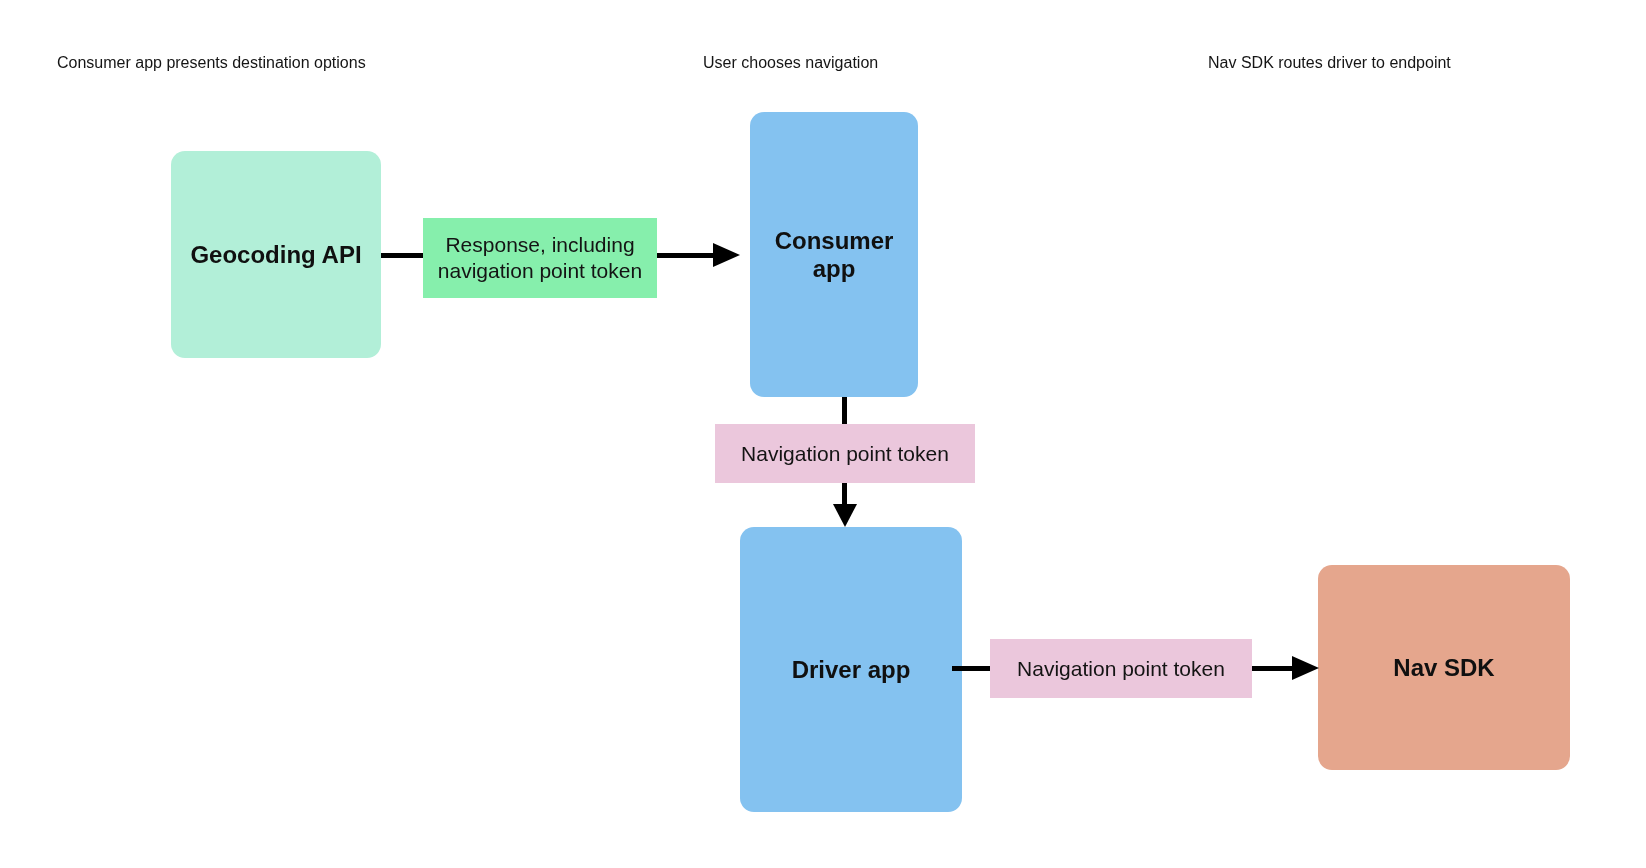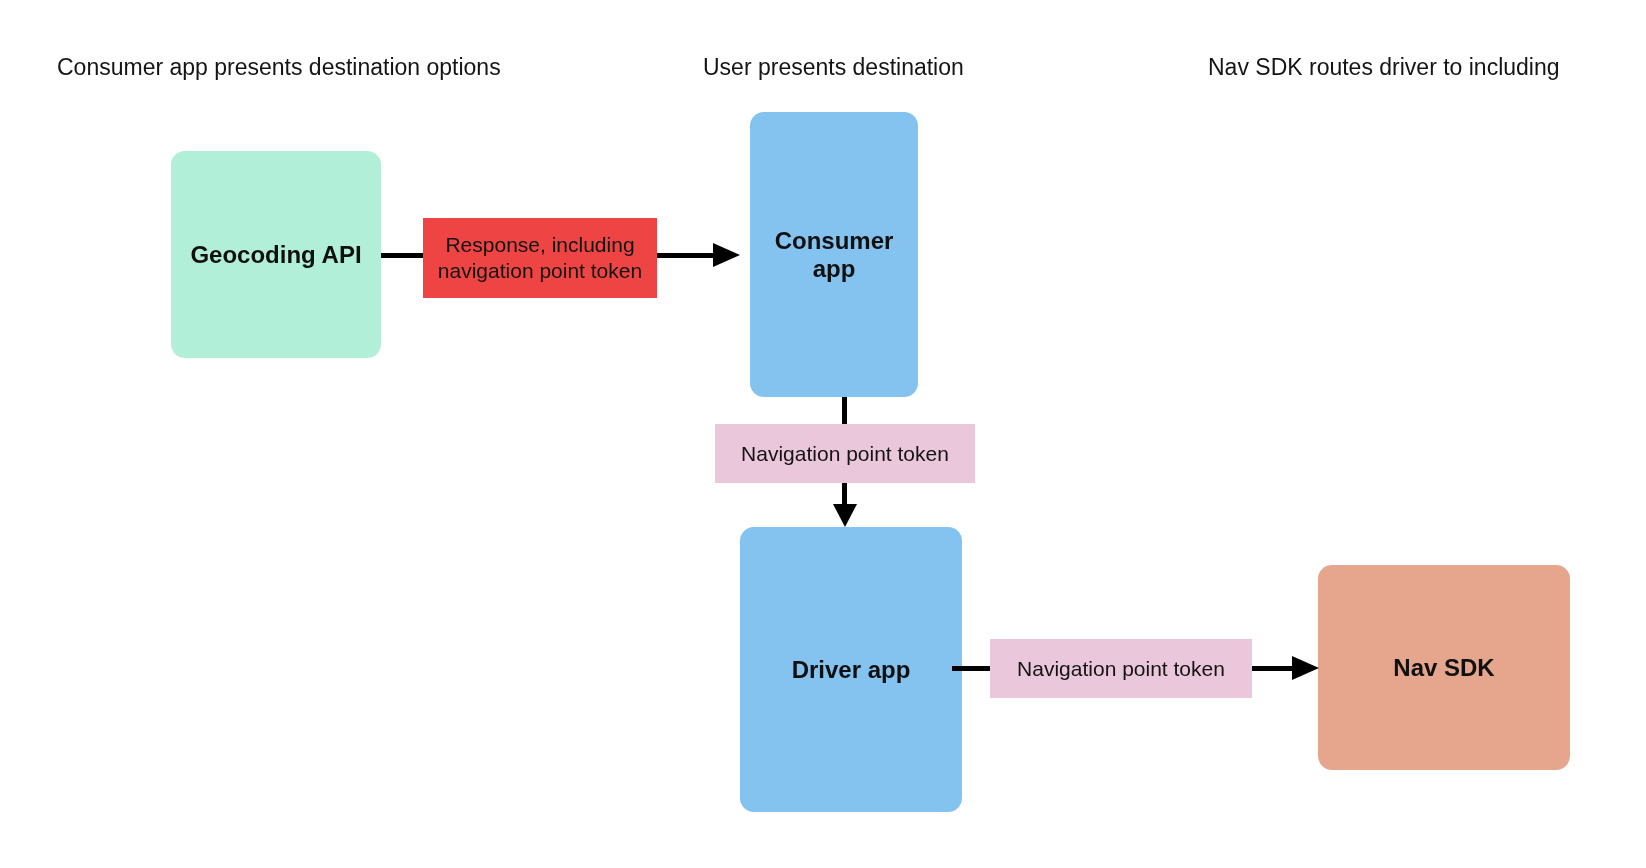--- a/index.html
+++ b/index.html
@@ -12,21 +12,21 @@
   .canvas {
     position: relative;
     width: 1646px;
     height: 868px;
     background: #ffffff;
     overflow: hidden;
   }
   .phase-header {
     position: absolute;
     top: 54px;
-    font-size: 23px;
+    font-size: 16px;
     font-weight: 400;
     color: #151515;
     white-space: nowrap;
   }
   .phase-1 { left: 57px; }
   .phase-2 { left: 703px; }
   .phase-3 { left: 1208px; }
 
   .node {
     position: absolute;
@@ -97,34 +97,34 @@
   .e3-seg1 { left: 952px; top: 666px; width: 39px; }
   .e3-seg2 { left: 1252px; top: 666px; width: 41px; }
   .e3-head { left: 1292px; top: 656px; }
 </style>
 </head>
 <body>
 
 <div class="canvas">
 
   <div class="phase-header phase-1">Consumer app presents destination options</div>
-  <div class="phase-header phase-2">User presents destination</div>
-  <div class="phase-header phase-3">Nav SDK routes driver to including</div>
+  <div class="phase-header phase-2">User chooses navigation</div>
+  <div class="phase-header phase-3">Nav SDK routes driver to endpoint</div>
 
   <div class="node node-geocoding" style="background-color: rgb(178, 239, 216);">Geocoding API</div>
   <div class="node node-consumer" style="background-color: rgb(132, 194, 240);">Consumer app</div>
   <div class="node node-driver" style="background-color: rgb(132, 194, 240);">Driver app</div>
   <div class="node node-navsdk" style="background-color: rgb(229, 166, 141);">Nav SDK</div>
 
   <div>
     <div class="line-h e1-seg1"></div>
     <div class="line-h e1-seg2"></div>
     <div class="head-right e1-head"></div>
   </div>
-  <div class="edge-label edge-label-1" style="background-color: #ef4444;">Response, including navigation point token</div>
+  <div class="edge-label edge-label-1" style="background-color: #86efac;">Response, including navigation point token</div>
 
   <div>
     <div class="line-v e2-seg1"></div>
     <div class="line-v e2-seg2"></div>
     <div class="head-down e2-head"></div>
   </div>
   <div class="edge-label edge-label-2" style="background-color: rgb(235, 199, 220);">Navigation point token</div>
 
   <div>
     <div class="line-h e3-seg1"></div>

